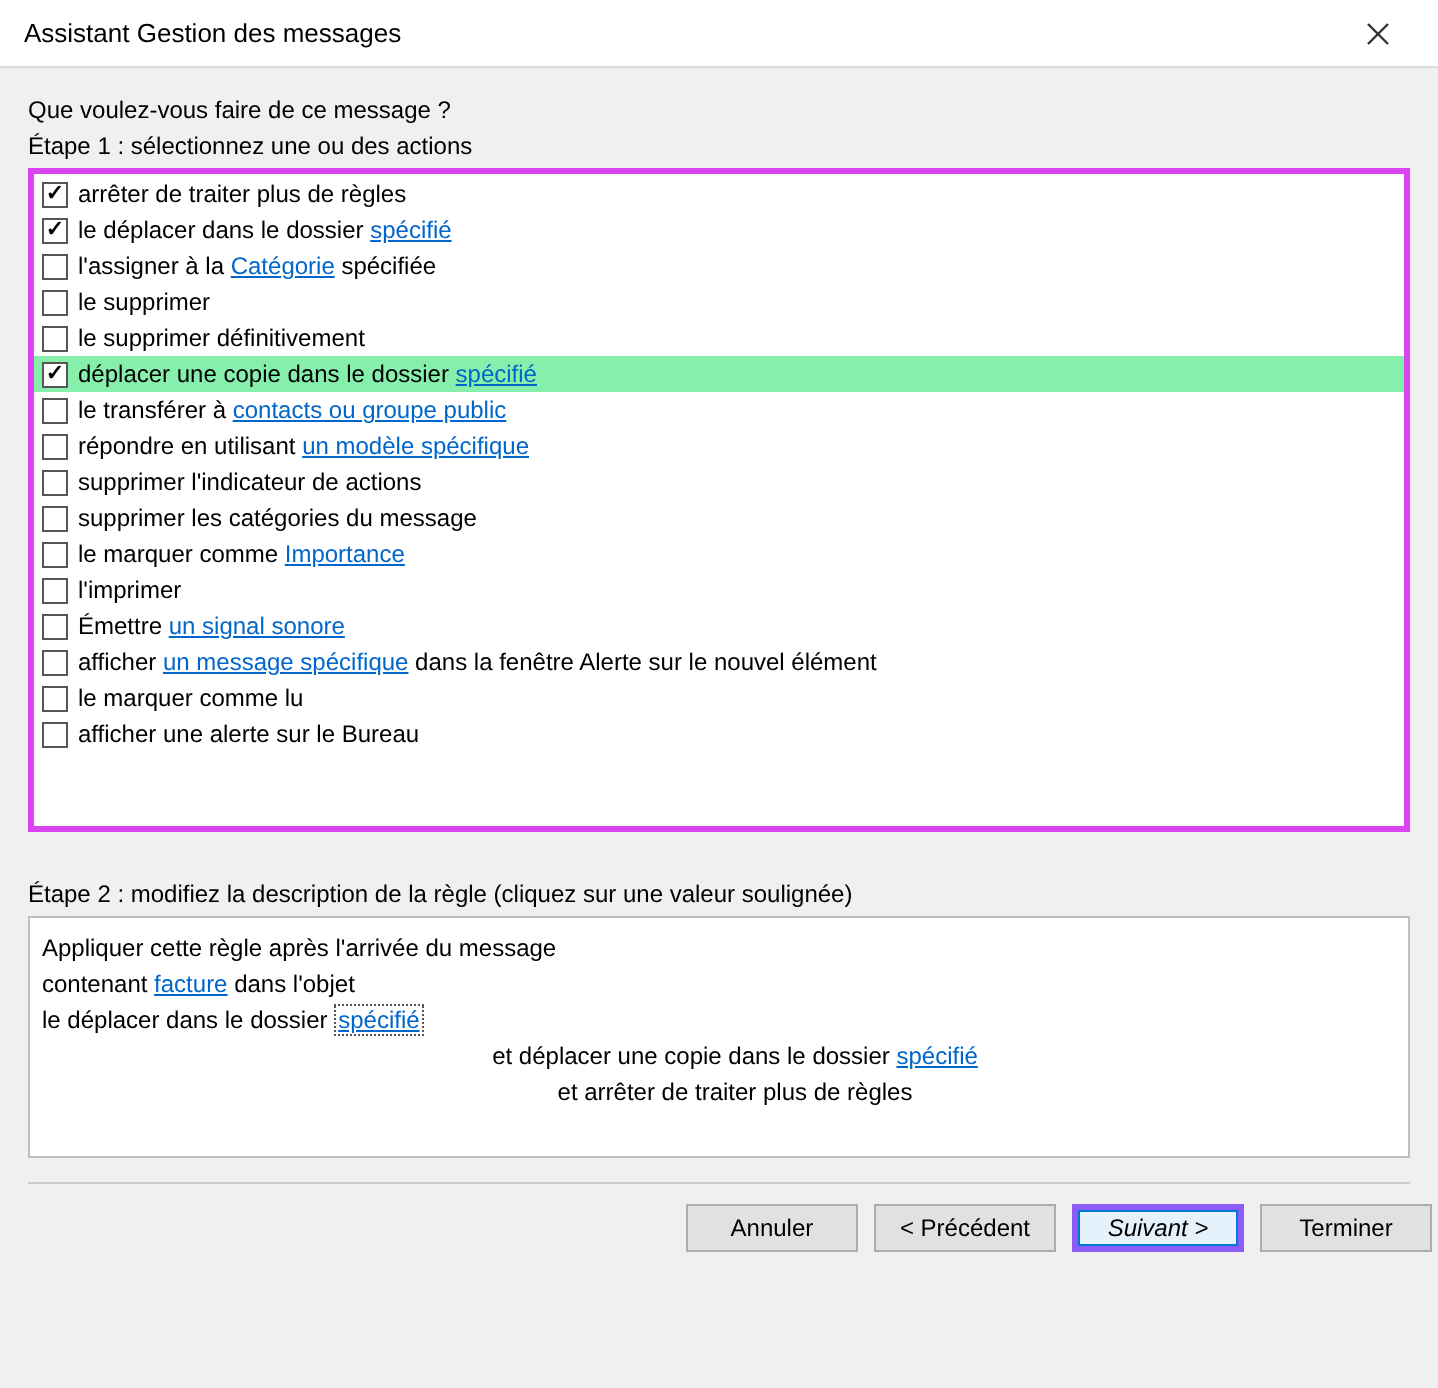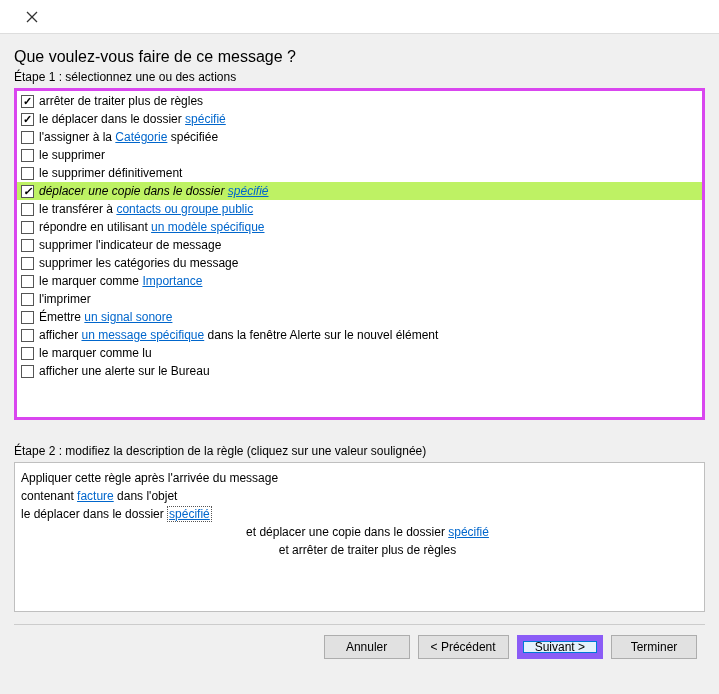--- a/index.html
+++ b/index.html
@@ -30,43 +30,42 @@
     align-items: center;
     justify-content: center;
     font-size: 14px;
     color: #333;
   }
   .close-btn svg { width: 12px; height: 12px; }
   .content {
     padding: 14px 14px 0 14px;
   }
   .prompt {
-    font-size: 16px;
+    font-size: 12px;
     margin-bottom: 4px;
   }
   .step-label {
     font-size: 12px;
     margin-bottom: 4px;
   }
   .list-box {
     background: #fff;
     border: 3px solid #d946ef;
     height: 332px;
     overflow-y: auto;
     padding: 1px 0;
   }
   .row {
     display: flex;
     align-items: center;
     padding: 1px 4px;
     height: 18px;
   }
   .row.selected {
-    background: #bef264;
-    font-style: italic;
+    background: #86efac;
   }
   .cb {
     width: 13px;
     height: 13px;
     border: 1px solid #555;
     margin-right: 5px;
     display: inline-flex;
     align-items: center;
     justify-content: center;
     font-size: 11px;
@@ -81,66 +80,68 @@
     color: #000;
   }
   .row-text { white-space: nowrap; }
   .lnk {
     color: #0066cc;
     text-decoration: underline;
   }
   .desc-box {
     background: #fff;
     border: 1px solid #bfbfbf;
-    height: 150px;
+    height: 121px;
     padding: 6px 6px;
     line-height: 1.5;
     margin-top: 4px;
   }
   .desc-box .line { white-space: nowrap; }
   .indent { padding-left: 16px; text-align: center; }
   .dotted {
     border: 1px dotted #555;
     padding: 0 1px;
     color: #0066cc;
     text-decoration: underline;
   }
   .sep {
     border-top: 1px solid #ccc;
     margin: 12px 14px 0 14px;
   }
   .footer {
     display: flex;
     justify-content: flex-end;
     gap: 8px;
-    padding: 10px 22px;
+    padding: 10px 3px;
   }
   .btn {
     min-width: 86px;
     height: 24px;
     border: 1px solid #adadad;
     background: #e1e1e1;
     font-family: inherit;
     font-size: 12px;
     padding: 0 12px;
     display: inline-flex;
     align-items: center;
     justify-content: center;
   }
   .btn.primary {
-    border: 6px solid #8b5cf6;
+    border: 3px solid #8b5cf6;
     box-shadow: inset 0 0 0 1px #0078d7;
     background: #e5f1fb;
+    font-style: italic;
   }
   .gap { height: 24px; }
 </style>
 </head>
 <body>
 
 <div class="titlebar">
+  <span class="title">Assistant Gestion des messages</span>
   <span class="close-btn">
     <svg viewBox="0 0 12 12">
         <line x1="1" y1="1" x2="11" y2="11" stroke="#333" stroke-width="1.2"></line>
         <line x1="11" y1="1" x2="1" y2="11" stroke="#333" stroke-width="1.2"></line>
       </svg>
   </span>
 </div>
 
 <div class="content">
   <div class="prompt">Que voulez-vous faire de ce message ?</div>
@@ -174,21 +175,21 @@
       <div class="row">
         <span class="cb"></span>
         <span class="row-text"><span>le transférer à </span><span class="lnk">contacts ou groupe public</span></span>
       </div>
       <div class="row">
         <span class="cb"></span>
         <span class="row-text"><span>répondre en utilisant </span><span class="lnk">un modèle spécifique</span></span>
       </div>
       <div class="row">
         <span class="cb"></span>
-        <span class="row-text"><span>supprimer l'indicateur de message</span></span>
+        <span class="row-text"><span>supprimer l'indicateur de actions</span></span>
       </div>
       <div class="row">
         <span class="cb"></span>
         <span class="row-text"><span>supprimer les catégories du message</span></span>
       </div>
       <div class="row">
         <span class="cb"></span>
         <span class="row-text"><span>le marquer comme </span><span class="lnk">Importance</span></span>
       </div>
       <div class="row">

